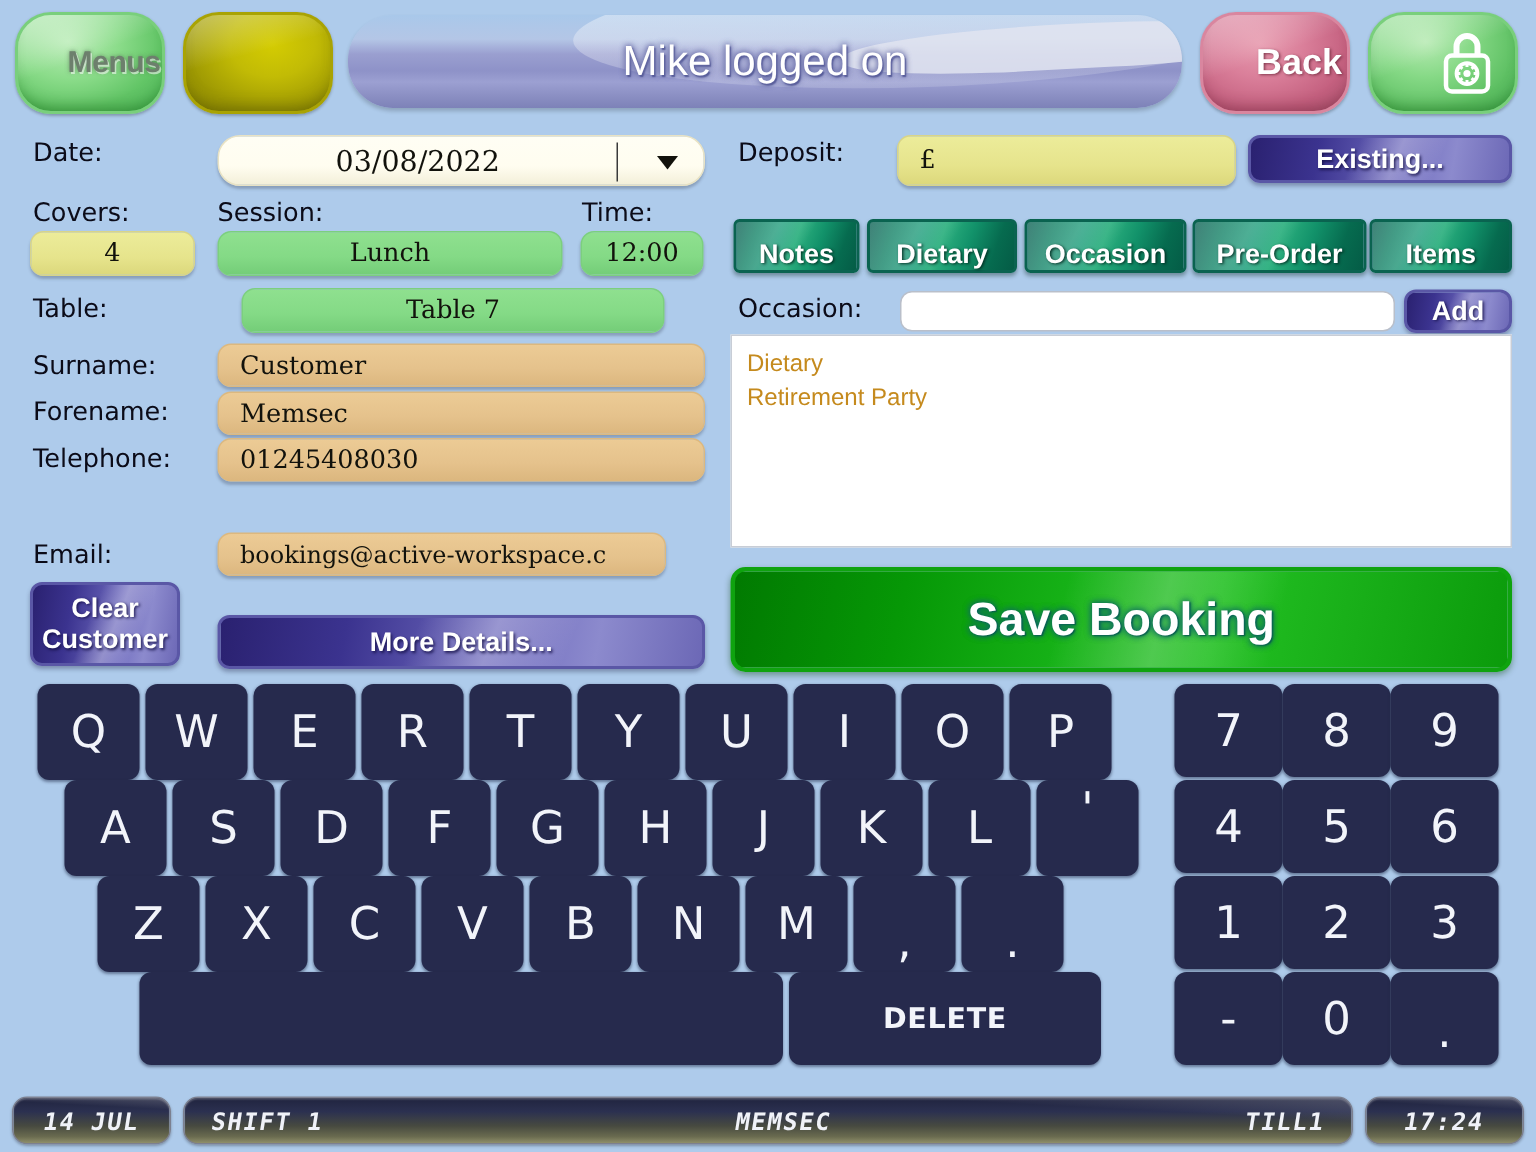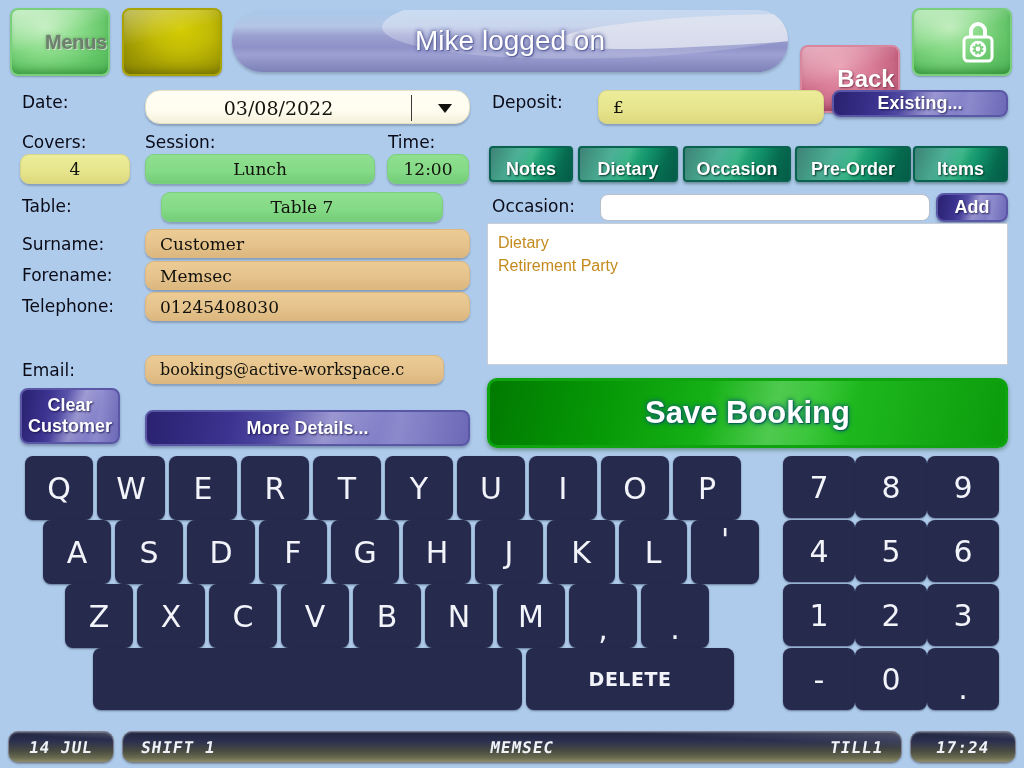--- a/index.html
+++ b/index.html
@@ -6,21 +6,21 @@
   body{
     width:1024px;height:768px;overflow:hidden;
     background:#aecbeb;
     font-family:"Liberation Sans", sans-serif;
     -webkit-font-smoothing:antialiased;
     position:relative;
   }
   
   #topbar{position:absolute;left:0;top:0;width:1024px;height:84px;}
   .tbtn{
-    position:absolute;border-radius:8px;
+    position:absolute;border-radius:24px;
     box-sizing:border-box;
     display:flex;align-items:center;justify-content:center;padding-left:32px;
   }
   #btn-menus{
     left:10px;top:8px;width:100px;height:68px;
     background:
       linear-gradient(160deg,rgba(255,255,255,.55) 0%,rgba(255,255,255,0) 45%),
       radial-gradient(ellipse at 35% 28%, #b9ecb6 0%, #8bdc8a 38%, #62c566 70%, #4fb75a 100%);
     border:2px solid #79cf7c;
     box-shadow:inset 0 -8px 10px -6px rgba(0,80,0,.45), 0 1px 2px rgba(0,0,0,.25);
@@ -64,21 +64,20 @@
     font-size:28px;font-weight:normal;color:#ffffff;
     text-shadow:0 0 4px #6a6fa8, 0 0 4px #6a6fa8, 1px 1px 1px #4c5190;
   }
   #btn-back{
     left:800px;top:8px;width:100px;height:68px;
     background:
       linear-gradient(160deg,rgba(255,255,255,.42) 0%,rgba(255,255,255,0) 45%),
       radial-gradient(ellipse at 40% 30%, #e79aae 0%, #da7f9a 35%, #c4607f 72%, #b05773 100%);
     border:2px solid #d9869f;
     box-shadow:inset 0 -8px 10px -6px rgba(90,20,40,.45), 0 1px 2px rgba(0,0,0,.25);
-    margin-top:37px;
   }
   #btn-back span{
     font-size:24px;font-weight:bold;color:#fff;
     text-shadow:1px 1px 2px rgba(110,40,60,.8);
   }
   #btn-lock{
     left:912px;top:8px;width:100px;height:68px;
     background:
       linear-gradient(160deg,rgba(255,255,255,.5) 0%,rgba(255,255,255,0) 45%),
       radial-gradient(ellipse at 38% 28%, #b6eab2 0%, #86d986 36%, #5ec063 72%, #4cb158 100%);
@@ -304,21 +303,21 @@
     <span>More Details...</span>
   </div>
 </div>
 
 <div>
 
   <div class="lbl" style="left:492px;top:92px;">Deposit:</div>
   <div class="field f-yellow padl" style="left:598px;top:90px;width:226px;height:34px;">
     <span>£</span>
   </div>
-  <div class="pbtn" style="left:832px;top:90px;width:176px;height:27px;font-size:18px;">
+  <div class="pbtn" style="left:832px;top:90px;width:176px;height:32px;font-size:18px;">
     <span>Existing...</span>
   </div>
 
   <div class="tab" style="left:489px;top:146px;width:84px;height:36px;">
     <span>Notes</span>
   </div>
   <div class="tab" style="left:578px;top:146px;width:100px;height:36px;">
     <span>Dietary</span>
   </div>
   <div class="tab" style="left:683px;top:146px;width:108px;height:36px;">

